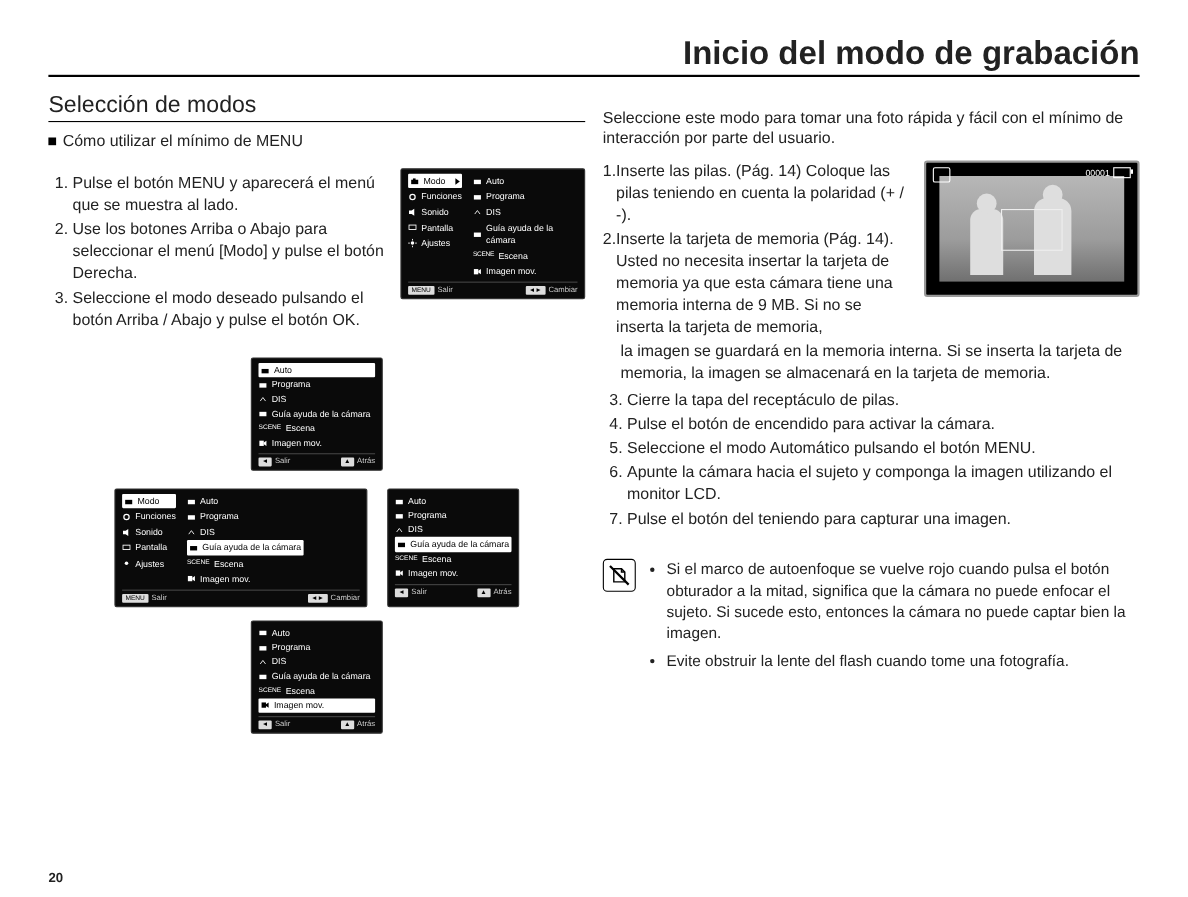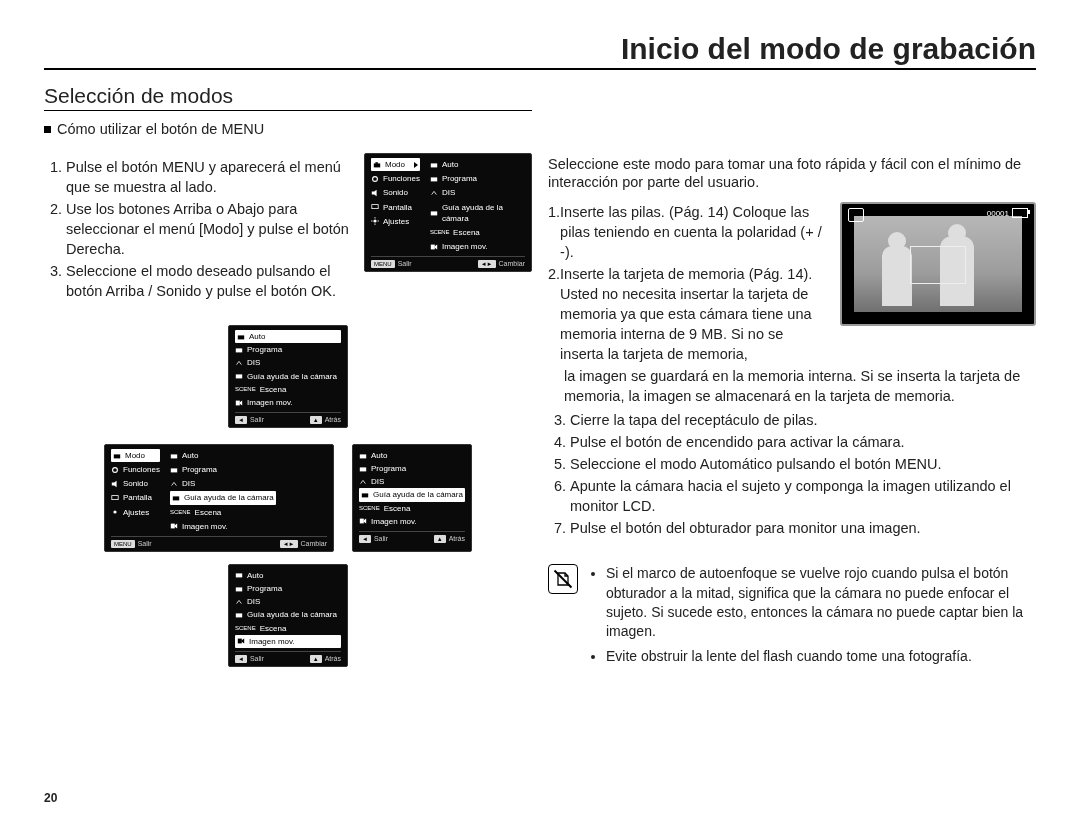--- a/index.html
+++ b/index.html
@@ -1,18 +1,18 @@
 <!DOCTYPE html>
 <html><head>
 <meta charset="utf-8">
 <style>
   html,body{margin:0;padding:0;background:#fff;font-family:Arial,Helvetica,sans-serif;color:#222;}
   .page{width:1080px;height:815px;box-sizing:border-box;padding:32px 44px 24px 44px;position:relative;}
   .page-title{font-size:30px;font-weight:bold;border-bottom:2.5px solid #000;padding-bottom:2px;margin:0 0 14px 0;text-align:right;}
-  .cols{display:flex;gap:16px;align-items:flex-end;}
+  .cols{display:flex;gap:16px;}
   .col{flex:1;min-width:0;}
   .section-h{font-size:21px;font-weight:normal;border-bottom:1.5px solid #000;padding-bottom:2px;margin:0 0 10px 0;display:flex;align-items:center;gap:6px;}
   .auto-icon-box{display:inline-flex;align-items:center;justify-content:center;width:20px;height:18px;background:#7a7a7a;border-radius:3px;}
   .auto-icon-box svg{width:14px;height:12px;}
   .intro{font-size:14.5px;line-height:1.3;margin-bottom:10px;}
   .sub-h{font-size:14.5px;margin:6px 0 6px 0;}
   .bullet{display:inline-block;width:7px;height:7px;background:#000;margin-right:6px;vertical-align:1px;}
   ol{margin:4px 0 8px 0;padding-left:22px;font-size:14.5px;line-height:1.38;}
   li{margin-bottom:2px;}
   .row-top-left{display:flex;gap:12px;}
@@ -79,27 +79,27 @@
 
 <div class="page">
   <h1 class="page-title">Inicio del modo de grabación</h1>
 
   <div class="cols">
 
     <div class="col">
       <h2 class="section-h">Selección de modos</h2>
 
 
-      <div class="sub-h"><span class="bullet"></span><span>Cómo utilizar el botón de MENU</span></div>
+      <div class="sub-h"><span class="bullet"></span><span>Cómo utilizar el mínimo de MENU</span></div>
 
       <div class="row-mid">
         <ol class="steps">
           <li>Pulse el botón MENU y aparecerá el menú que se muestra al lado.</li>
           <li>Use los botones Arriba o Abajo para seleccionar el menú [Modo] y pulse el botón Derecha.</li>
-          <li>Seleccione el modo deseado pulsando el botón Arriba / Sonido y pulse el botón OK.</li>
+          <li>Seleccione el modo deseado pulsando el botón Arriba / Abajo y pulse el botón OK.</li>
         </ol>
 
         <div class="osd osd1">
           <div class="osd-cols">
             <div class="osd-col">
               <div class="row sel">
                   <svg class="ci" viewBox="0 0 10 10">
                     <rect x="1" y="3" width="8" height="5" fill="currentColor"></rect>
                     <rect x="3" y="1.5" width="3" height="2" fill="currentColor"></rect>
                   </svg>
@@ -447,21 +447,21 @@
         </div>
       </div>
 
       <p class="steps" style="margin:2px 0 4px 16px;">la imagen se guardará en la memoria interna. Si se inserta la tarjeta de memoria, la imagen se almacenará en la tarjeta de memoria.</p>
 
       <ol class="steps" start="3">
         <li>Cierre la tapa del receptáculo de pilas.</li>
         <li>Pulse el botón de encendido para activar la cámara.</li>
         <li>Seleccione el modo Automático pulsando el botón MENU.</li>
         <li>Apunte la cámara hacia el sujeto y componga la imagen utilizando el monitor LCD.</li>
-        <li>Pulse el botón del obturador para monitor una imagen.</li>
+        <li>Pulse el botón del teniendo para capturar una imagen.</li>
       </ol>
 
       <div class="note">
         <div class="note-icon">
           <svg viewBox="0 0 16 16">
               <path d="M3 2h7l3 3v9H3z" fill="none" stroke="#000" stroke-width="1.3"></path>
               <path d="M10 2v3h3" fill="none" stroke="#000" stroke-width="1.3"></path>
             </svg>
           <div class="slash"></div>
         </div>

